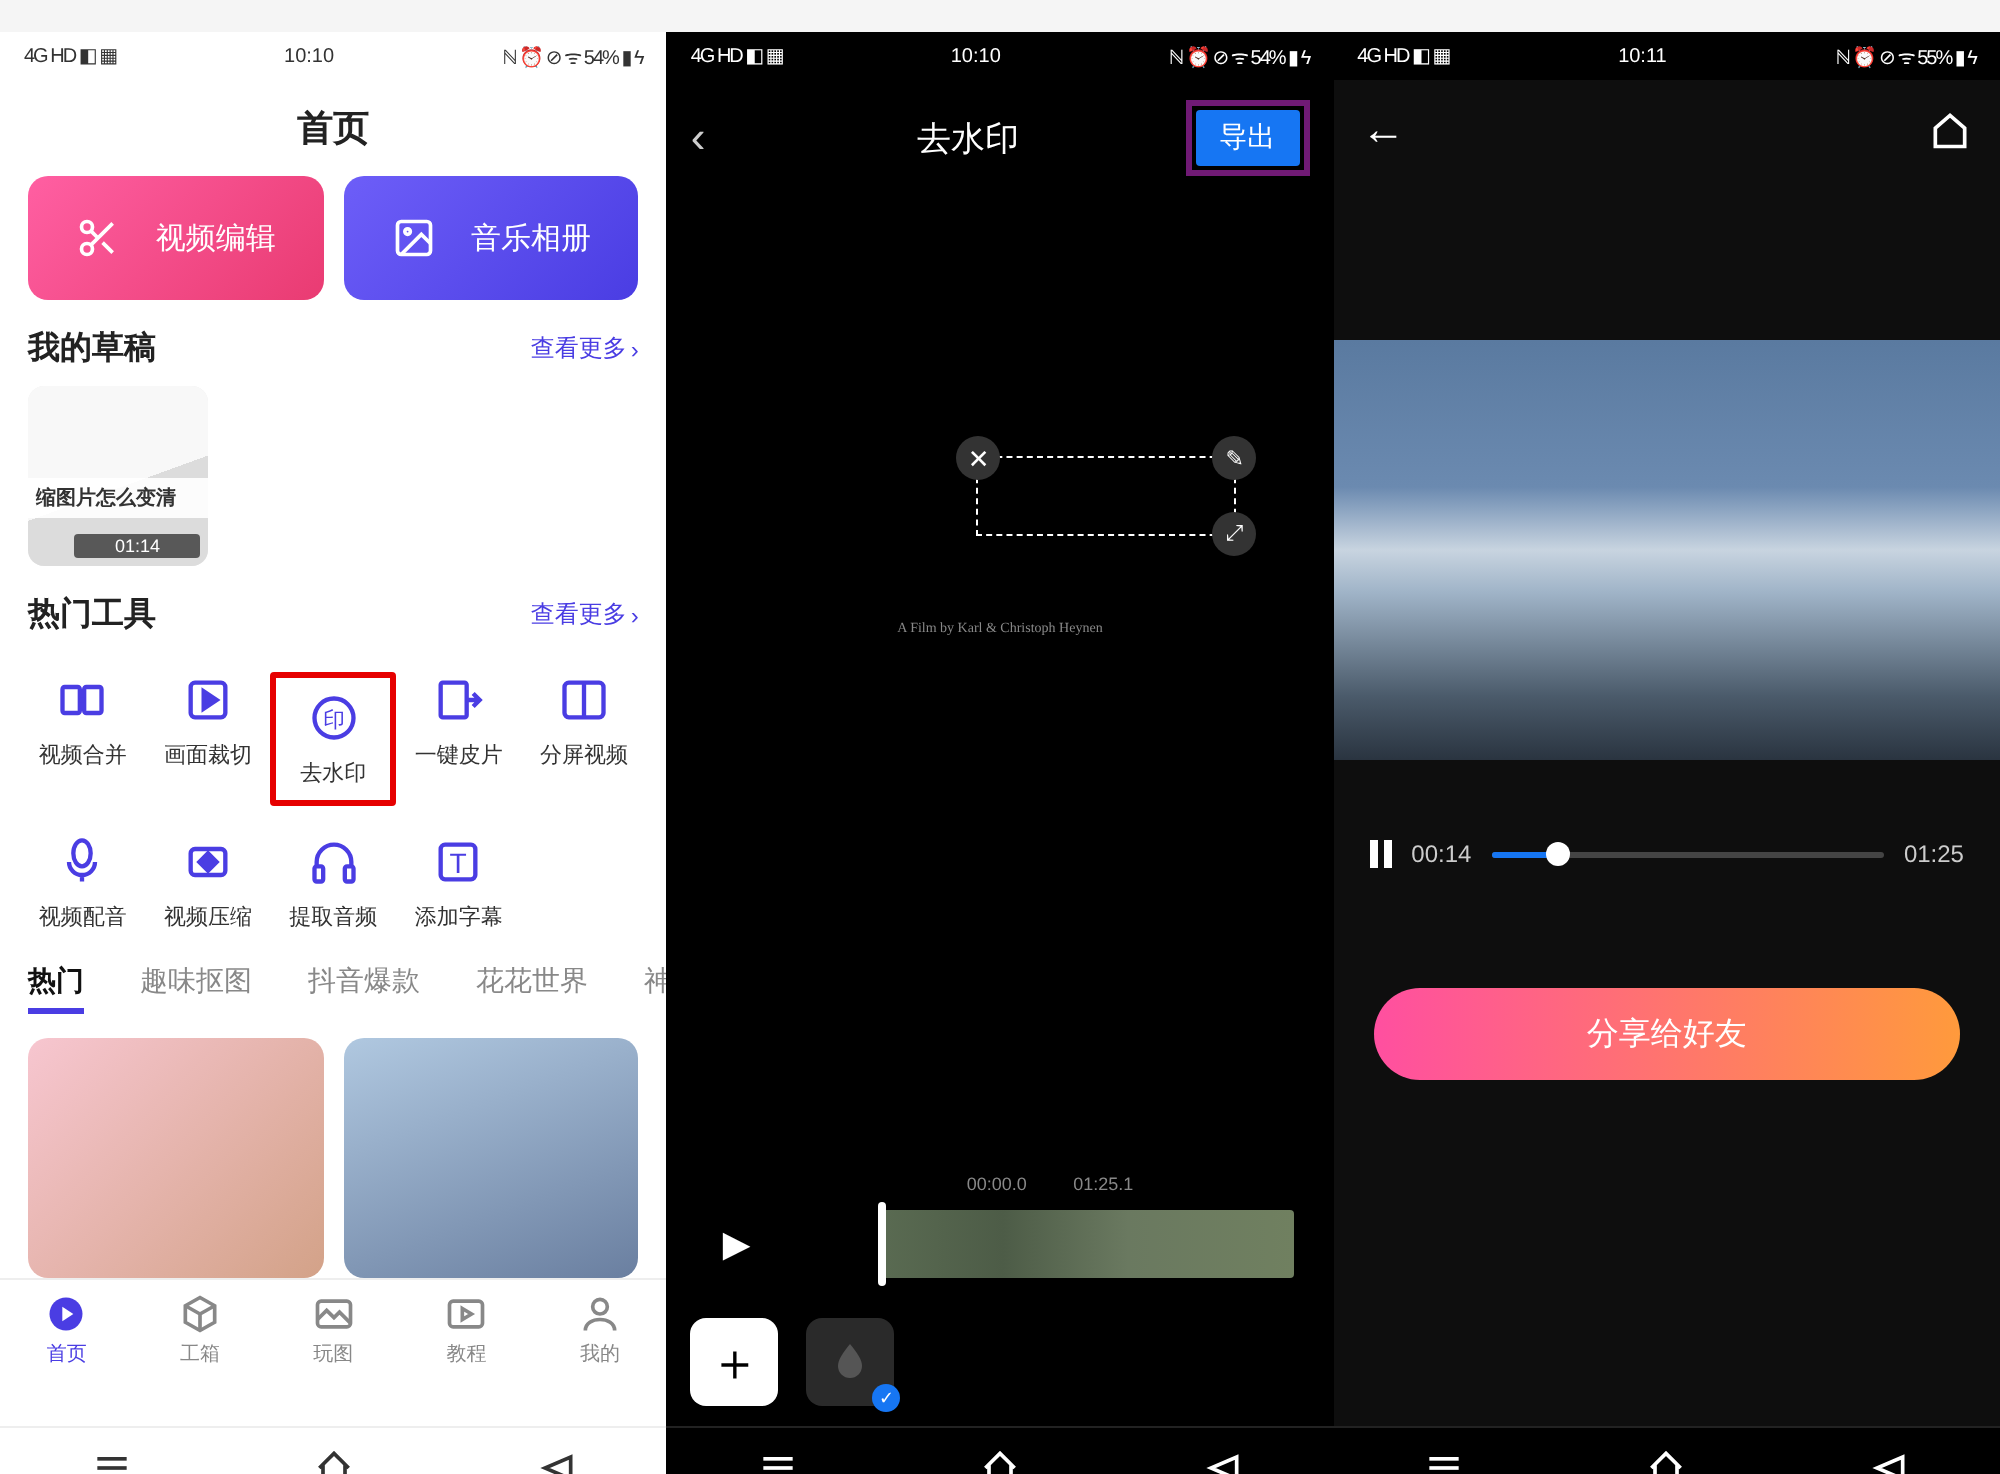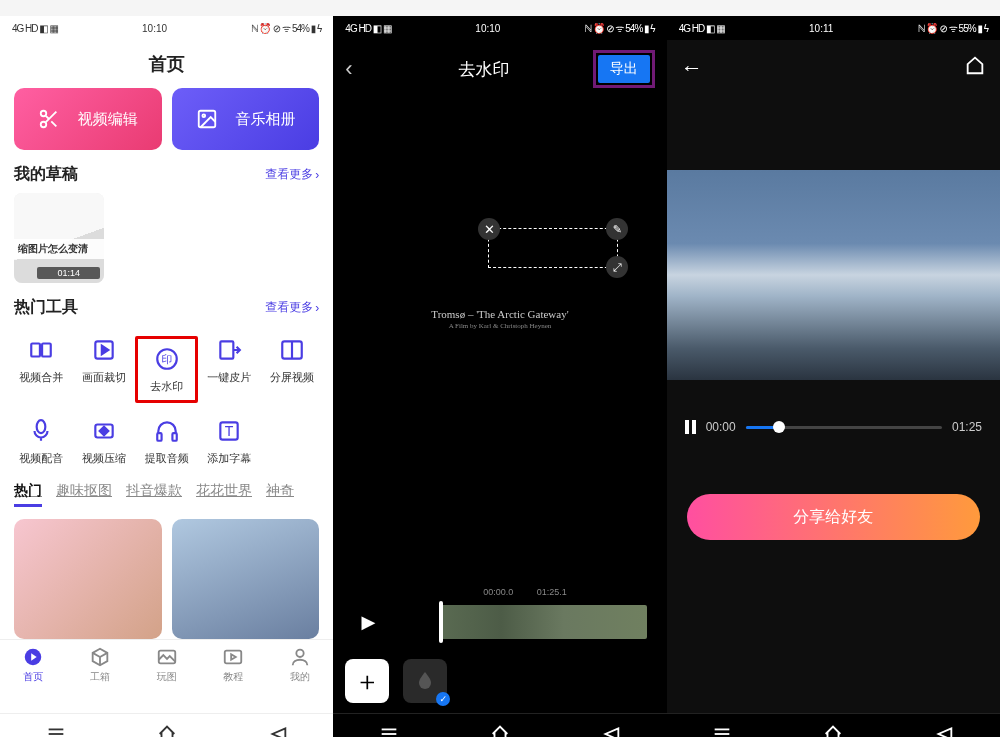--- a/index.html
+++ b/index.html
@@ -33,21 +33,21 @@
 .section-more { color: #4a3de3; font-size: 12px; display:flex; align-items:center; gap:2px;}
 .draft { margin: 0 14px; width: 90px; height: 90px; border-radius: 8px; background: #eee; position: relative; overflow: hidden; }
 .draft-thumb { position:absolute; inset:0; background: linear-gradient(160deg,#f8f8f8 55%, #dcdcdc 55%);}
 .draft-caption { position:absolute; left:0; right:0; top:46px; background:rgba(255,255,255,.9); font-size:10px; padding:3px 4px; color:#333; font-weight:600;}
 .draft-time { position: absolute; right: 4px; bottom: 4px; background: rgba(0,0,0,.6); color: #fff; font-size: 9px; padding: 1px 20px; border-radius: 2px; }
 .tool-grid { display: grid; grid-template-columns: repeat(5, 1fr); gap: 14px 0; padding: 10px 10px 6px; }
 .tool { display: flex; flex-direction: column; align-items: center; gap: 6px; }
 .tool-icon { width: 28px; height: 28px; display: flex; align-items: center; justify-content: center; }
 .tool-label { font-size: 11px; color: #333; }
 .highlight-box { border: 3px solid #e60000; padding: 6px 2px; border-radius: 2px; }
-.tabs { display: flex; gap: 14px; padding: 10px 14px 6px; overflow: hidden; font-size: 14px; color: #888; white-space: nowrap; text-decoration: underline; }
+.tabs { display: flex; gap: 28px; padding: 10px 14px 6px; overflow: hidden; font-size: 14px; color: #888; white-space: nowrap; }
 .tab.active { color: #111; font-weight: 700; border-bottom: 3px solid #4a3de3; padding-bottom: 4px; }
 .gallery { display: flex; gap: 10px; padding: 6px 14px 0; overflow:hidden;}
 .gallery-item { width: 150px; height: 120px; border-radius: 10px; background:#bbb; position:relative; overflow:hidden;}
 .g1 { background: linear-gradient(135deg,#f7c6d0,#d3a288);}
 .g2 { background: linear-gradient(160deg,#b0c8e0,#6a7fa0);}
 .bottom-tabs { display:flex; justify-content:space-around; align-items:center; padding:6px 0 2px; border-top:1px solid #eee;}
 .btab { display:flex; flex-direction:column; align-items:center; gap:2px; font-size:10px; color:#888;}
 .btab.active { color:#4a3de3;}
 .btab-icon { width:22px; height:22px;}
 
@@ -332,21 +332,20 @@
     </div>
   </div>
 
   <div class="s2-canvas">
     <div class="crop-box">
       <div class="crop-x">✕</div>
       <div class="crop-edit">✎</div>
       <div class="crop-resize">⤢</div>
     </div>
     <div class="video-text">
-      <div>Tromsø – 'The Arctic Gateway'</div>
       <div class="video-text-sub">A Film by Karl &amp; Christoph Heynen</div>
     </div>
   </div>
 
   <div class="timeline-area">
     <div class="timeline-labels">
       <span>00:00.0</span>
       <span>01:25.1</span>
     </div>
     <div class="timeline-row">
@@ -409,21 +408,21 @@
     </div>
   </div>
 
   <div class="s3-video"></div>
 
   <div class="s3-progress">
     <div class="pause-icon">
           <span></span>
           <span></span>
         </div>
-    <span>00:00</span>
+    <span>00:14</span>
     <div class="prog-bar">
       <div class="prog-fill"></div>
       <div class="prog-knob"></div>
     </div>
     <span>01:25</span>
   </div>
 
   <div class="s3-btns">
     <div class="share-btn">分享给好友</div>
   </div>

